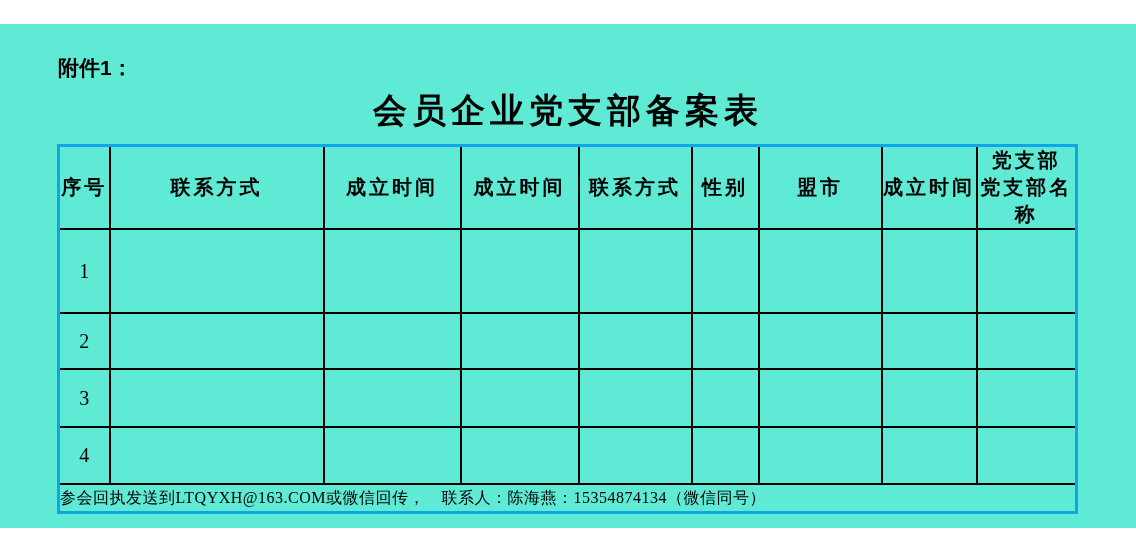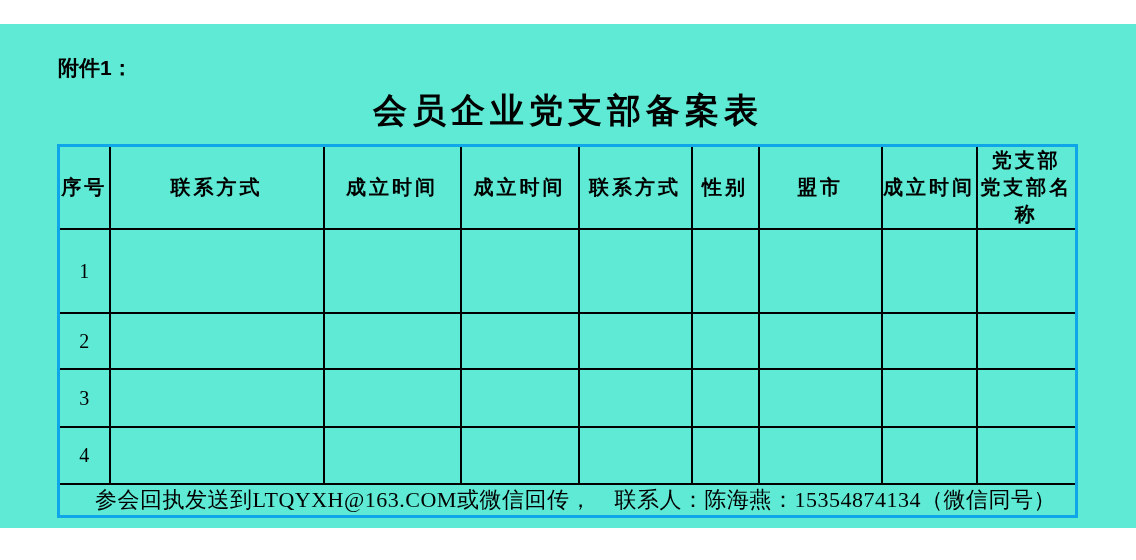--- a/index.html
+++ b/index.html
@@ -69,24 +69,24 @@
     text-align: center;
     vertical-align: middle;
     font-weight: normal;
   }
   tr.r1 td { height: 82px; }
   tr.r2 td { height: 54px; }
   tr.r3 td { height: 56px; }
   tr.r4 td { height: 55px; }
   tr.frow td {
     height: 26px;
-    font-size: 22px;
-    text-align: center;
+    font-size: 16px;
+    text-align: left;
     vertical-align: middle;
-    padding-left: 16px;
+    padding-left: 0;
     white-space: pre-wrap;
     letter-spacing: 0.5px;
   }
 </style>
 </head>
 <body>
 
 <div class="page">
 
   <div class="attach">附件1：</div>

